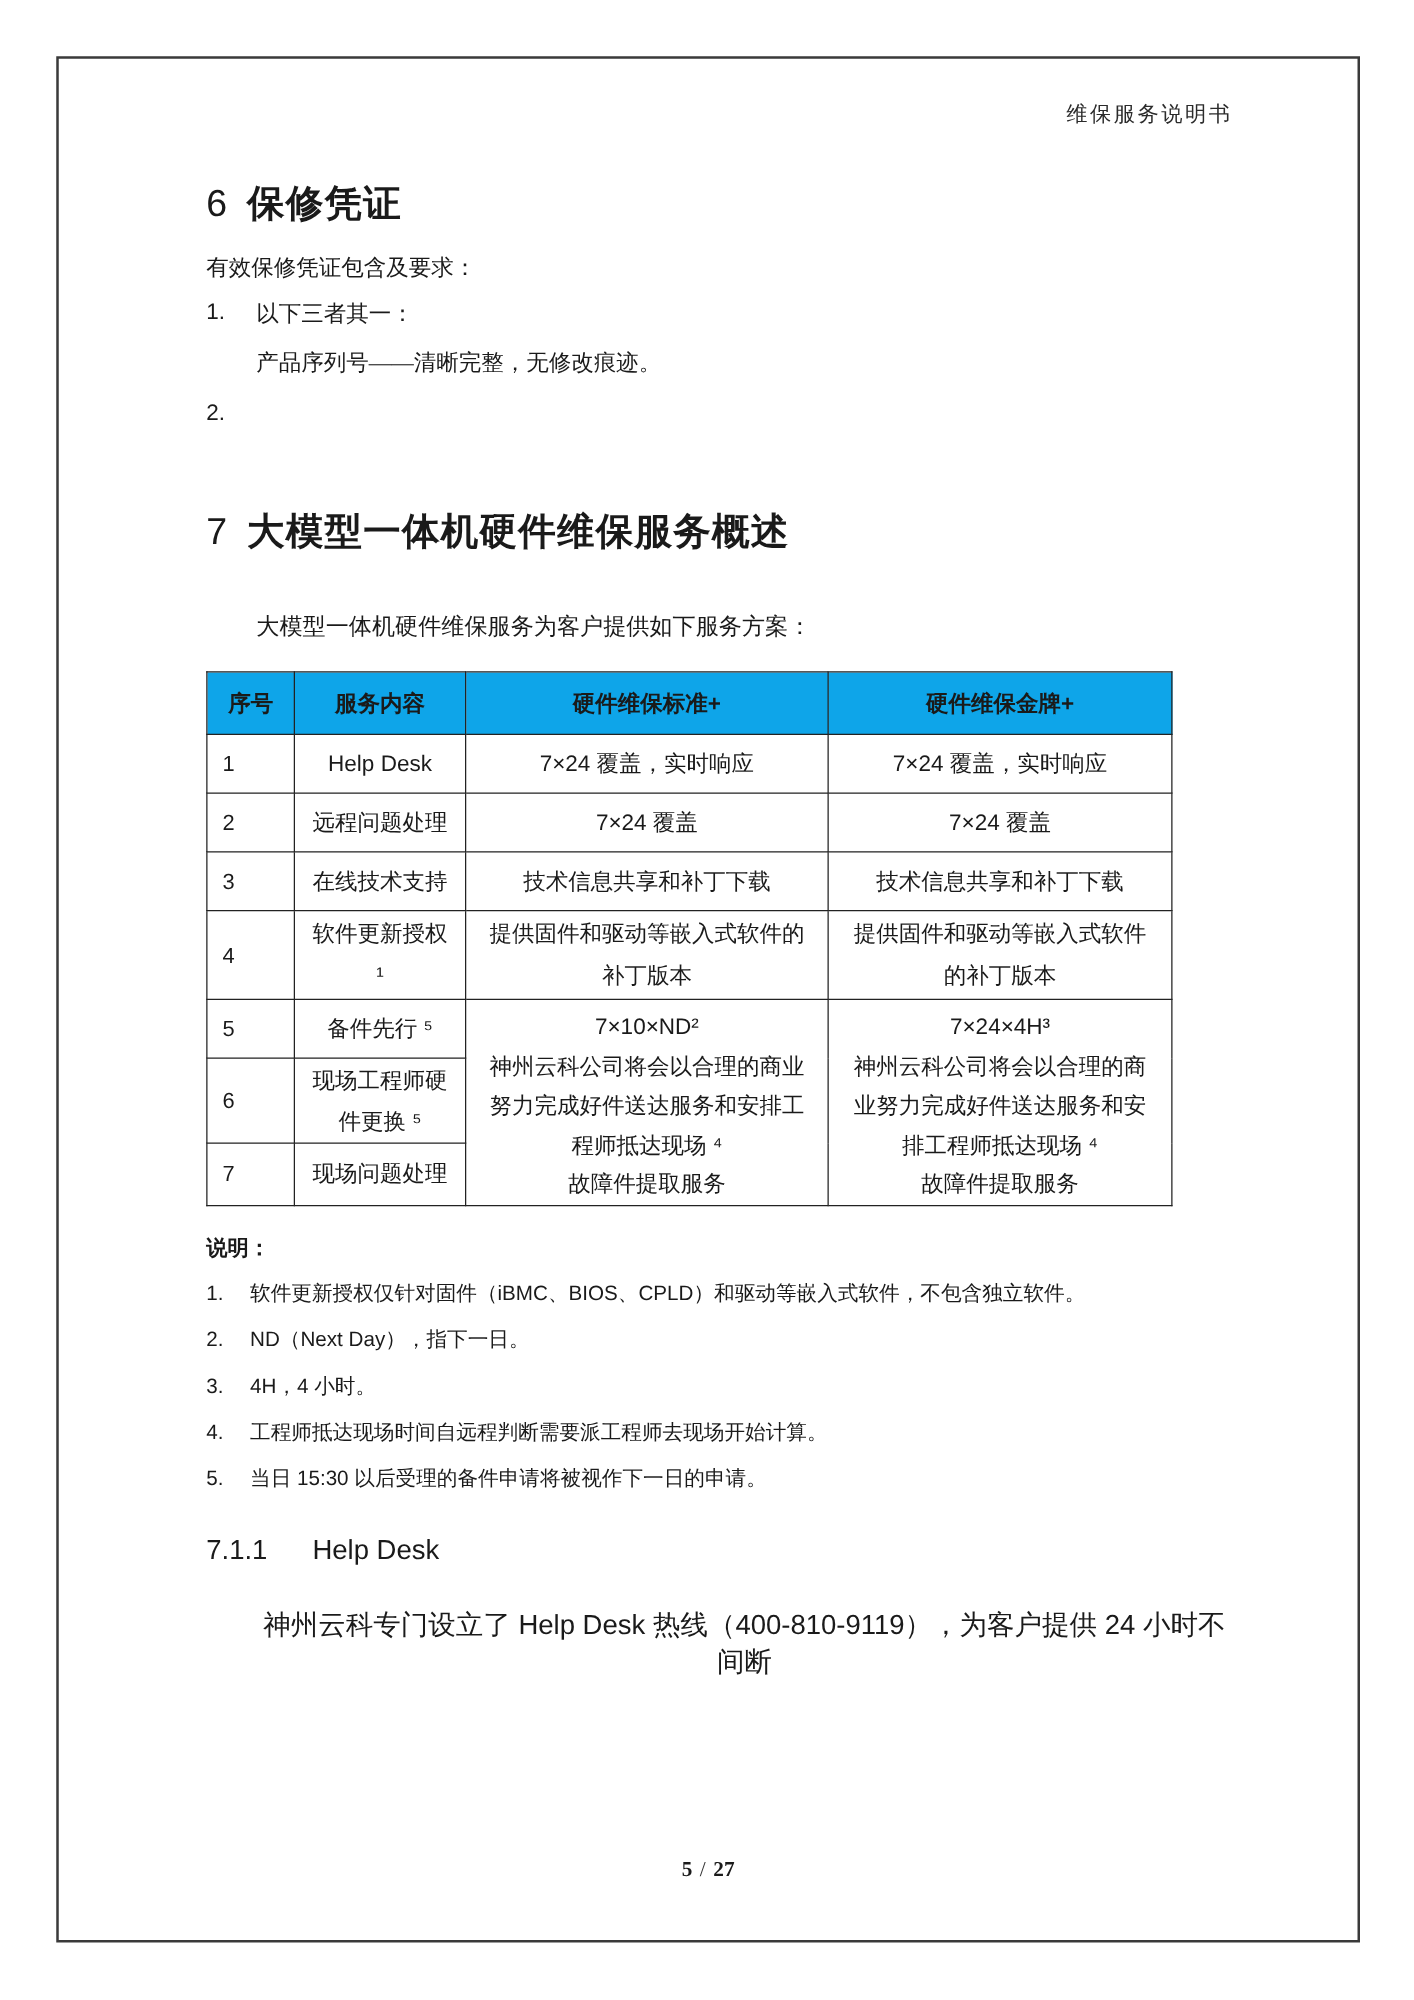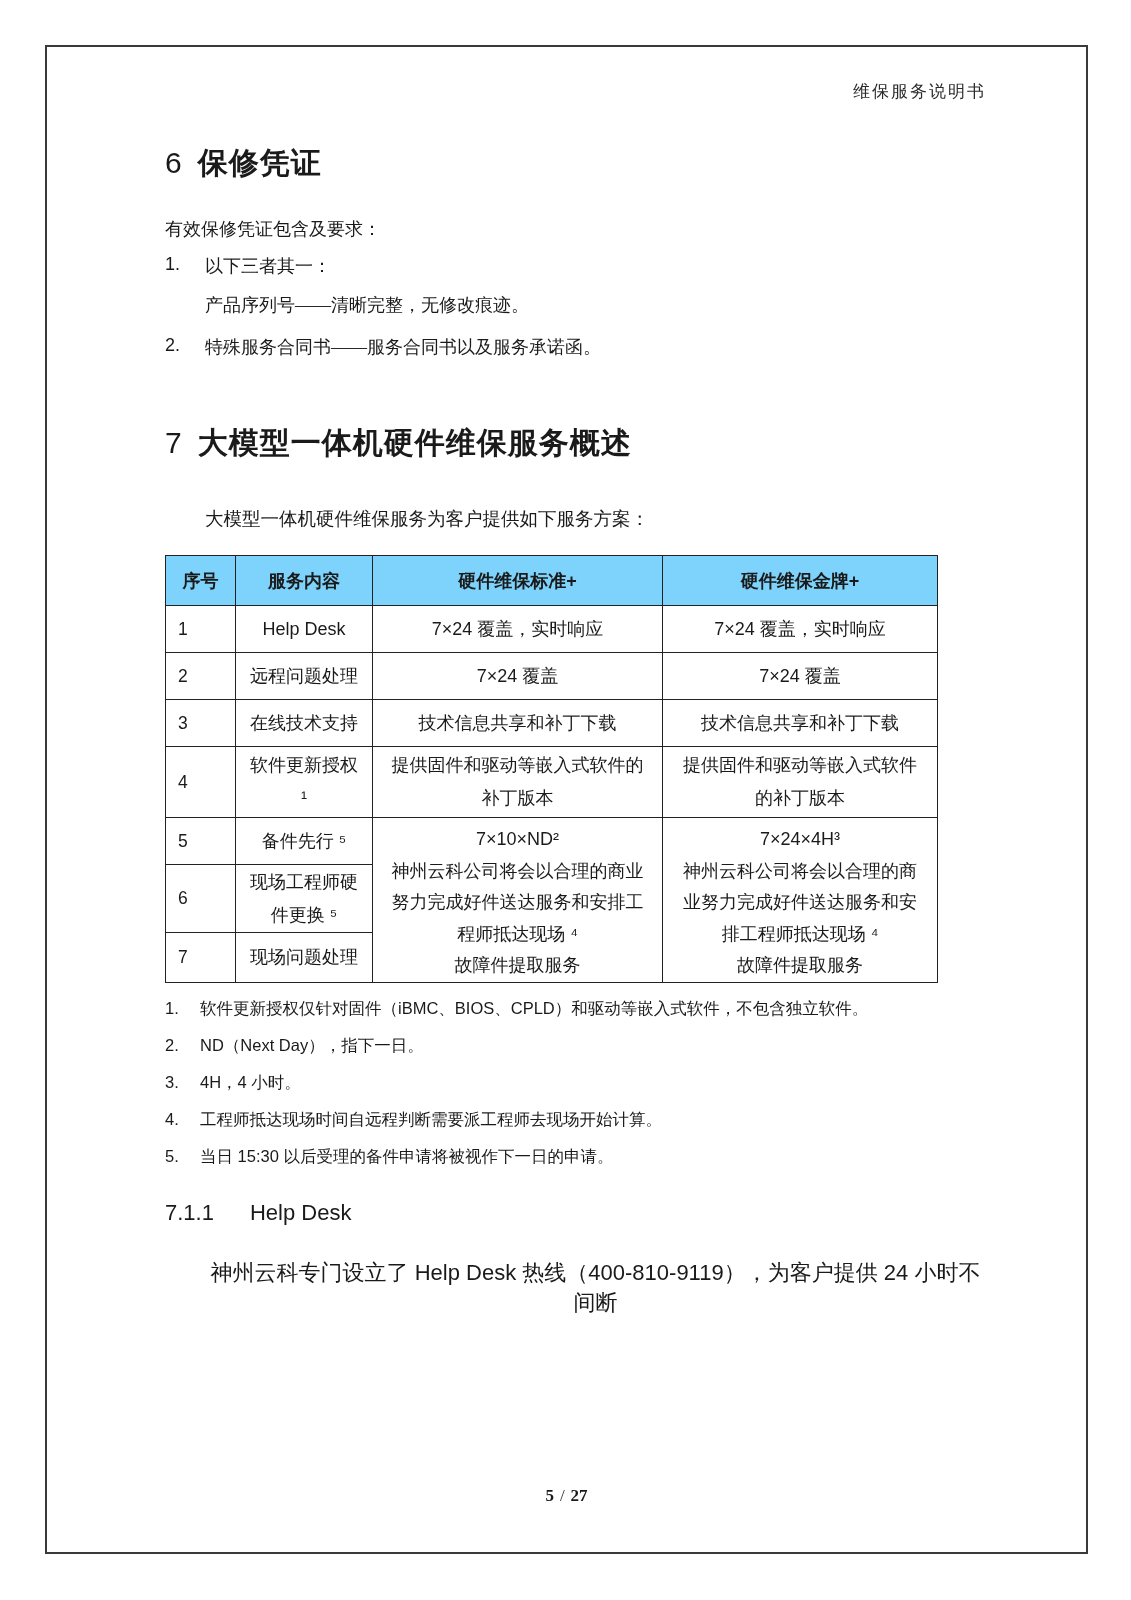--- a/index.html
+++ b/index.html
@@ -30,38 +30,38 @@
   .h-level1 { margin-top:40px; font-size:30px; }
   .h-level1 .h-num { font-weight:400; margin-right:16px; }
   .h-level1 .h-title { font-weight:700; letter-spacing:1px; }
   .h-71 { margin-top:24px; font-size:27px; }
   .h-71 .h-num { font-weight:400; margin-right:14px; }
   .h-71 .h-title { font-weight:700; letter-spacing:1px; }
   .h-711 { margin-top:32px; font-size:22px; font-weight:400; }
   .h-711 .h-num { margin-right:36px;text-align:center; }
   
   .serif-text { font-family:"Liberation Serif","DejaVu Serif",serif; font-size:18px; }
-  .intro6 { margin-top:33px; }
+  .intro6 { margin-top:18px; }
   .list-item { display:flex; margin-top:13px; }
   .list-item .li-num { width:40px; flex:0 0 40px; font-family:"Liberation Sans","DejaVu Sans",sans-serif; }
   .sub-block { margin-left:40px; margin-top:11px; line-height:33px; }
   
   .intro7 { margin-top:42px; margin-left:40px; font-size:18.5px; }
   
   .svc-table { border-collapse:collapse; margin-top:24px; table-layout:fixed; width:772px; }
   .svc-table col.c1 { width:70px; }
   .svc-table col.c2 { width:137px; }
   .svc-table col.c3 { width:290px; }
   .svc-table col.c4 { width:275px; }
   .svc-table th, .svc-table td {
     border:1.6px solid #222222;
     text-align:center; vertical-align:middle;
     font-size:18px; padding:0 4px;
   }
-  .svc-table th { background:#7dd3fc; font-weight:700; height:50px; }
+  .svc-table th { background:#0ea5e9; font-weight:700; height:50px; }
   .svc-table td.no-cell { text-align:left; padding-left:12px; font-size:17.5px; }
   .r-simple { height:47px; }
   .r-four { height:71px; }
   .r-five { height:46px; }
   .r-six { height:65px; }
   .r-seven { height:48px; }
   .cell-lines { line-height:33px; }
   .merged-cell { vertical-align:top; }
   .merged-cell .cell-lines { line-height:31.5px; padding-top:6px; }
   
@@ -98,21 +98,20 @@
       <span class="li-num">1.</span>
       <span>以下三者其一：</span>
     </div>
 
     <div class="serif-text sub-block">
       <div>产品序列号——清晰完整，无修改痕迹。</div>
     </div>
 
     <div class="serif-text list-item">
       <span class="li-num">2.</span>
-      <span>特殊服务合同书——服务合同书以及服务承诺函。</span>
     </div>
 
     <div class="h-level1" style="margin-top:64px;">
       <span class="h-num">7</span><span class="h-title">大模型一体机硬件维保服务概述</span>
     </div>
 
     <div class="intro7">大模型一体机硬件维保服务为客户提供如下服务方案：</div>
 
     <table class="svc-table">
       <colgroup>
@@ -200,20 +199,21 @@
             </div>
           </td>
         </tr>
         <tr class="r-seven">
           <td class="no-cell">7</td>
           <td>现场问题处理</td>
         </tr>
       </tbody>
     </table>
 
+    <div class="notes-label">说明：</div>
 
     <div class="note-item">
       <span class="li-num">1.</span>
       <span>软件更新授权仅针对固件（iBMC、BIOS、CPLD）和驱动等嵌入式软件，不包含独立软件。</span>
     </div>
     <div class="note-item">
       <span class="li-num">2.</span>
       <span>ND（Next Day），指下一日。</span>
     </div>
     <div class="note-item">

